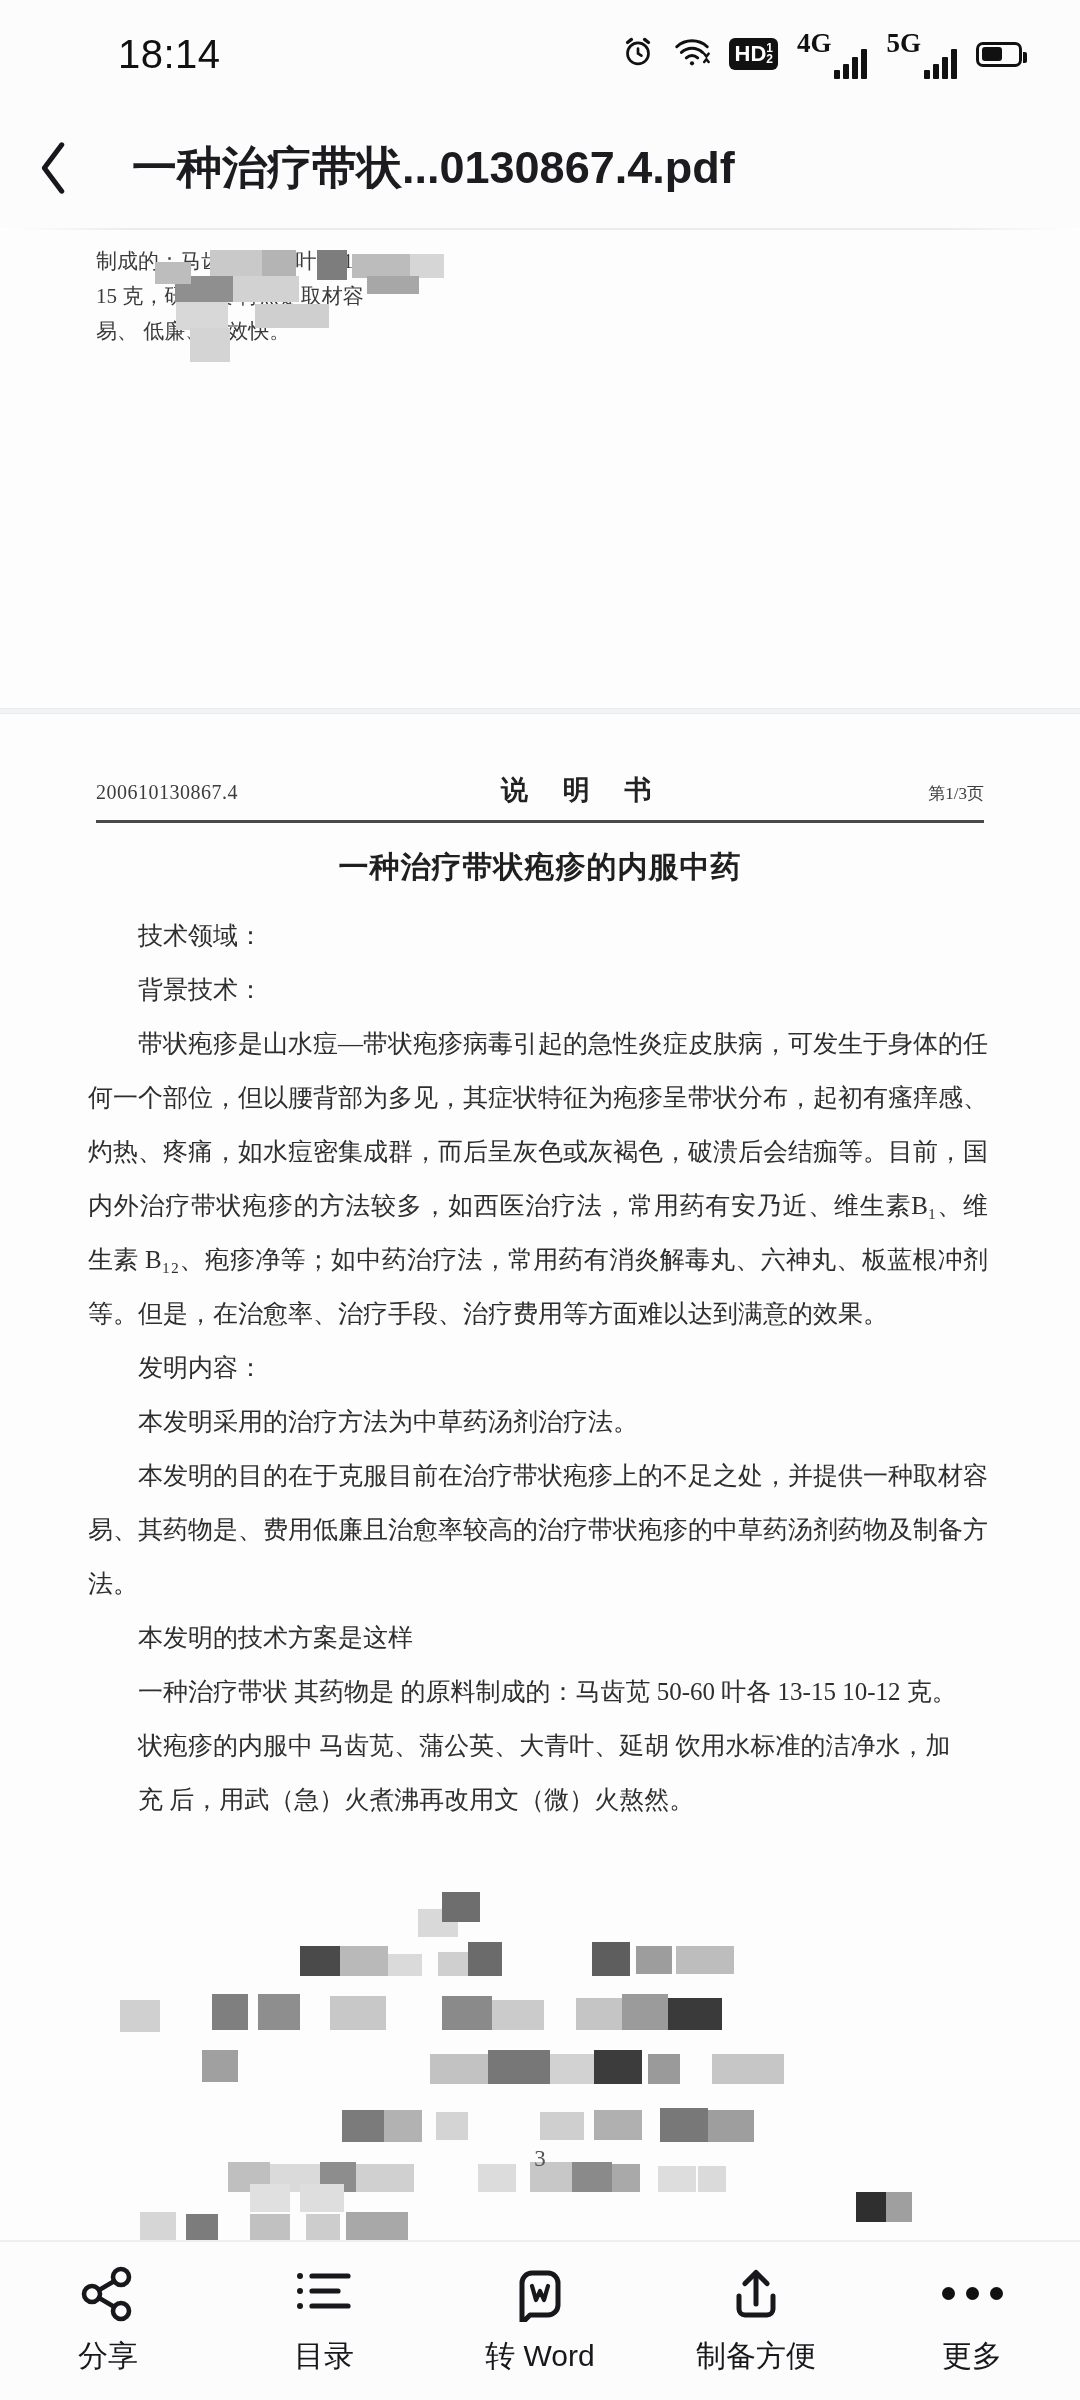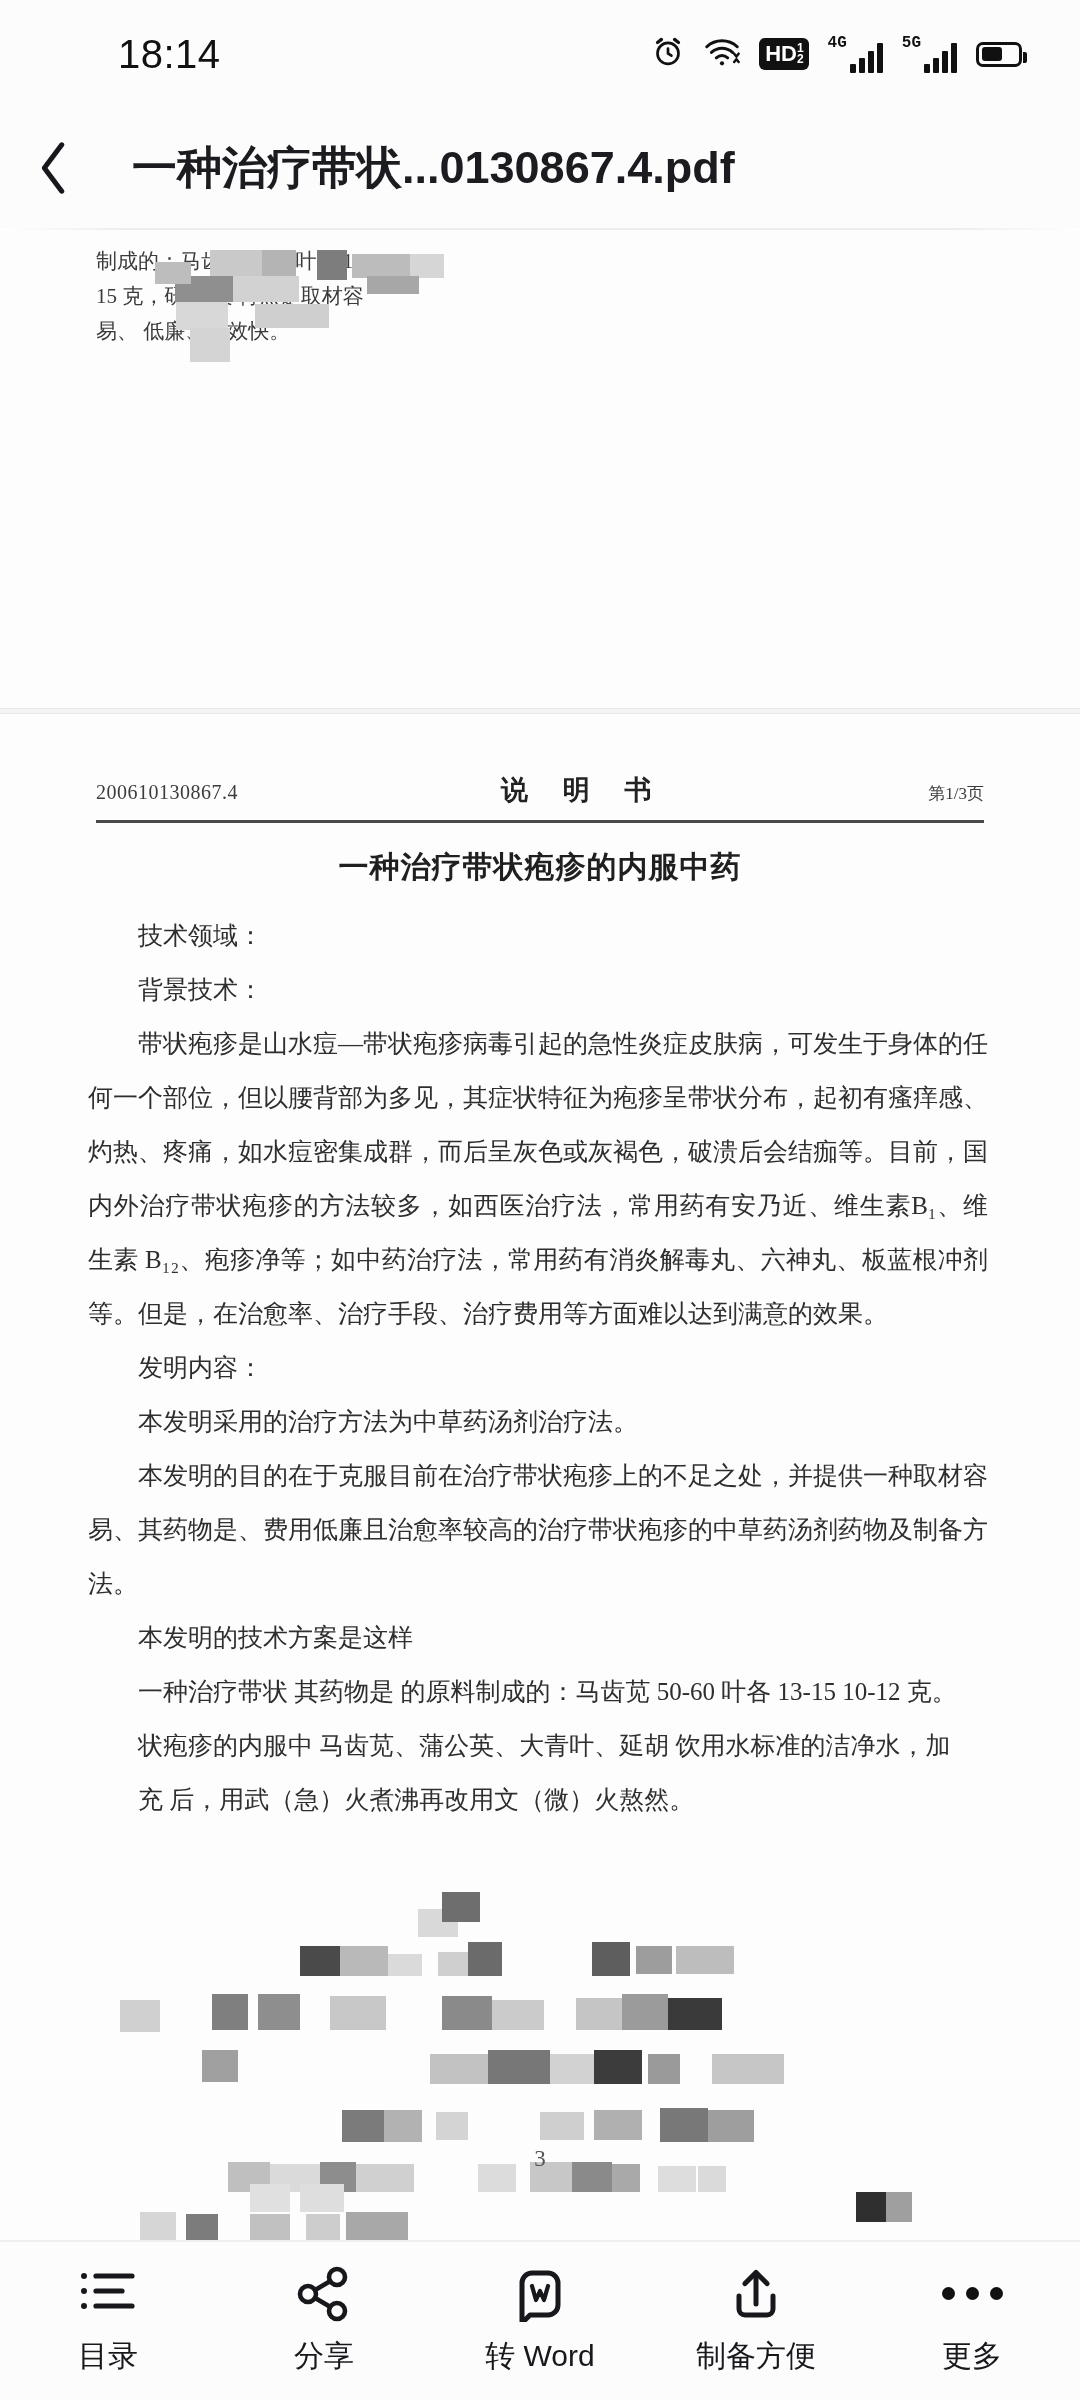--- a/index.html
+++ b/index.html
@@ -30,22 +30,22 @@
     padding:5px 5px 5px 6px; display:flex; align-items:center; gap:1px;
     font-family:"Liberation Sans",sans-serif;
   }
   .hdbox .sup{ display:flex; flex-direction:column; font-size:12px; line-height:.95; margin-left:-1px;}
 
   .sig{ display:flex; align-items:flex-end; gap:3px; height:30px; }
   .sig i{ display:block; width:6px; background:#111; border-radius:1px; }
   .sig i:nth-child(1){height:9px;} .sig i:nth-child(2){height:15px;}
   .sig i:nth-child(3){height:22px;} .sig i:nth-child(4){height:30px;}
   .gwrap{ display:flex; align-items:flex-end; gap:3px; }
-  .glabel{ font-size:16px; font-weight:700; color:#111; line-height:1; margin-bottom:22px;
-           font-family:Liberation Mono, monospace;}
+  .glabel{ font-size:27px; font-weight:700; color:#111; line-height:1; margin-bottom:22px;
+           font-family:Liberation Serif, serif;}
 
   .batt{
     width:46px; height:25px; border:3px solid #111; border-radius:7px;
     position:relative; display:flex; align-items:center; padding:2.5px;
   }
   .batt::after{
     content:""; position:absolute; right:-8px; top:7px; width:4px; height:11px;
     background:#111; border-radius:0 2px 2px 0;
   }
   .batt .fill{ height:100%; width:58%; background:#111; border-radius:3px; }
@@ -330,44 +330,44 @@
     </div>
 
     <div class="pgnum">3</div>
   </div>
 </div>
 
 <div class="toolbar">
 
   <div class="tb-item">
     <span class="tb-ico">
+      <svg width="58" height="56" viewBox="0 0 28 28" fill="none" stroke="#18181c" stroke-width="2.3">
+        <circle cx="20.5" cy="5.5" r="4"></circle>
+        <circle cx="6" cy="14" r="4"></circle>
+        <circle cx="20.5" cy="22.5" r="4"></circle>
+        <path d="M9.6 12L17 7.6M9.6 16L17 20.4" stroke-linecap="round"></path>
+      </svg>
+    </span>
+    <span class="tb-label">分享</span>
+  </div>
+
+  <div class="tb-item">
+    <span class="tb-ico">
       <svg width="60" height="56" viewBox="0 0 30 28" fill="none" stroke="#18181c" stroke-width="2.6" stroke-linecap="round">
         <circle cx="3" cy="5" r="1.5" fill="#18181c" stroke="none"></circle>
         <circle cx="3" cy="12.5" r="1.5" fill="#18181c" stroke="none"></circle>
         <circle cx="3" cy="20" r="1.5" fill="#18181c" stroke="none"></circle>
         <path d="M9 5h18M9 12.5h13M9 20h18"></path>
       </svg>
     </span>
     <span class="tb-label">目录</span>
   </div>
 
   <div class="tb-item">
     <span class="tb-ico">
-      <svg width="58" height="56" viewBox="0 0 28 28" fill="none" stroke="#18181c" stroke-width="2.3">
-        <circle cx="20.5" cy="5.5" r="4"></circle>
-        <circle cx="6" cy="14" r="4"></circle>
-        <circle cx="20.5" cy="22.5" r="4"></circle>
-        <path d="M9.6 12L17 7.6M9.6 16L17 20.4" stroke-linecap="round"></path>
-      </svg>
-    </span>
-    <span class="tb-label">分享</span>
-  </div>
-
-  <div class="tb-item">
-    <span class="tb-ico">
       <svg width="54" height="56" viewBox="0 0 26 28" fill="none" stroke="#18181c" stroke-width="2.5">
         <path d="M4 8.5a5 5 0 015-5h8a5 5 0 015 5v11a5 5 0 01-5 5H8l-4 4V8.5z" stroke-linejoin="round"></path>
         <path d="M9 10l2 7 2-4.5 2 4.5 2-7" stroke-linecap="round" stroke-linejoin="round" stroke-width="2.1"></path>
       </svg>
     </span>
     <span class="tb-label">转 Word</span>
   </div>
 
   <div class="tb-item">
     <span class="tb-ico">

